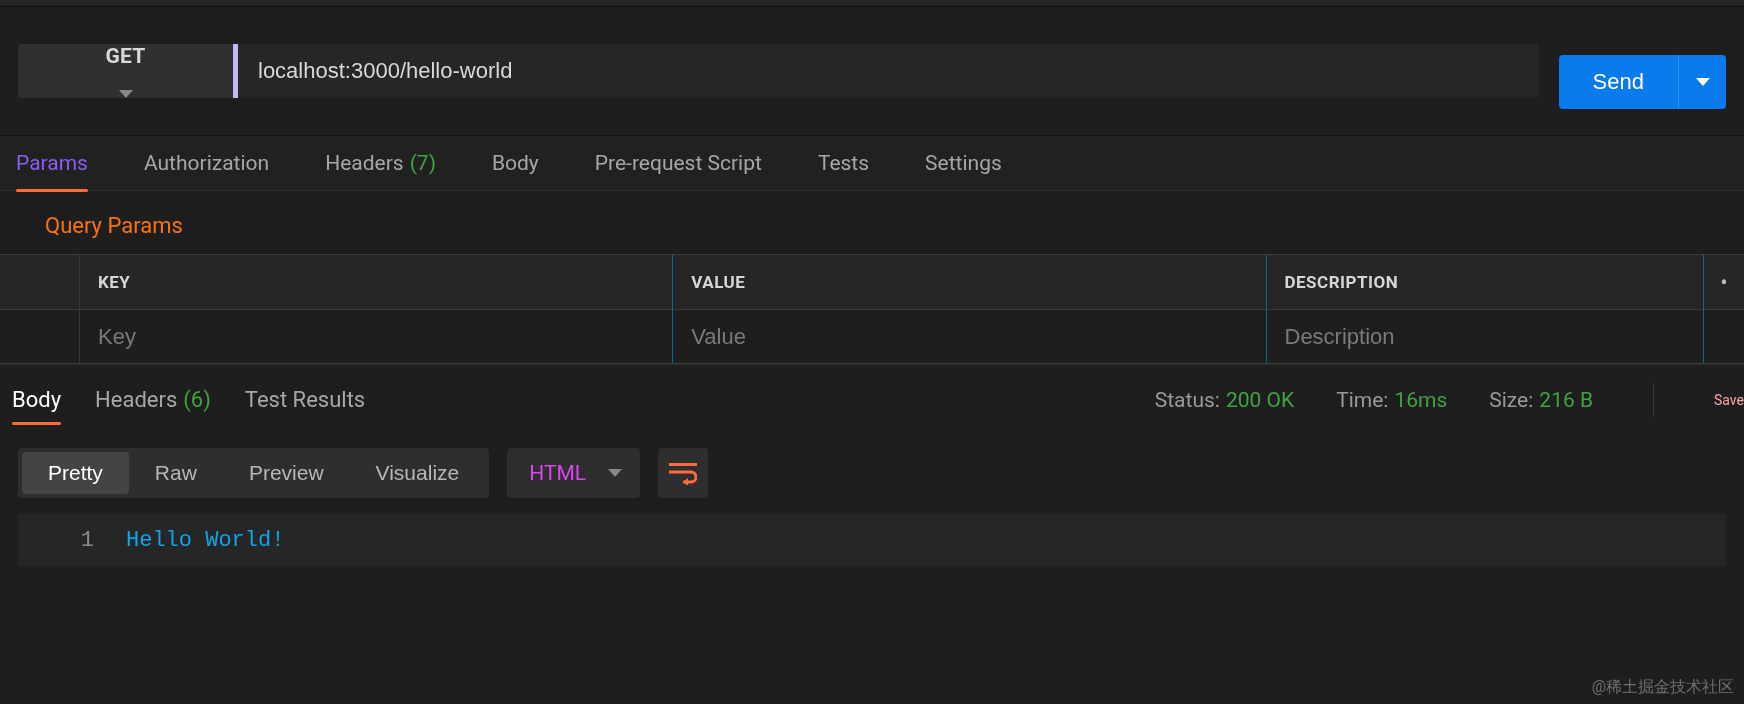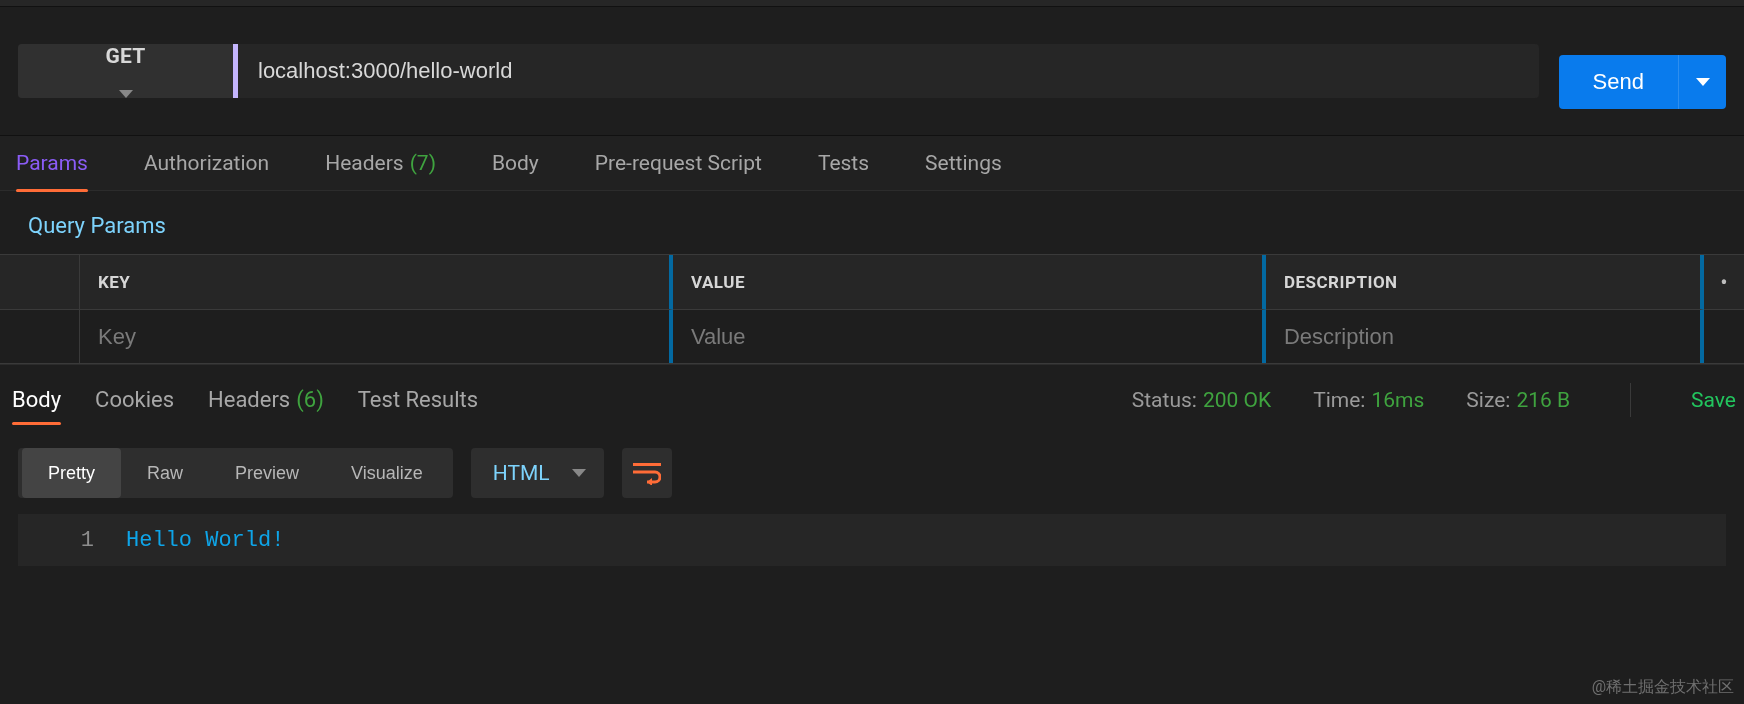--- a/index.html
+++ b/index.html
@@ -19,26 +19,26 @@
   .send-btn { background: #097BED; color: #fff; font-size: 22px; font-weight: 400; border: none; padding: 0 34px; border-radius: 4px 0 0 4px; cursor: pointer; }
   .send-caret { background: #097BED; border: none; border-left: 1px solid rgba(255,255,255,0.15); width: 48px; border-radius: 0 4px 4px 0; display: flex; align-items: center; justify-content: center; cursor: pointer; }
   .send-caret .tri-down { border-top-color: #fff; }
 
   .req-tabs { display: flex; align-items: center; gap: 56px; padding: 0 16px; height: 56px; border-top: 1px solid #111; border-bottom: 1px solid #2c2c2c; background: #212121; }
   .req-tab { font-size: 21px; color: #a7a7a7; cursor: pointer; position: relative; height: 56px; display: flex; align-items: center; }
   .req-tab.active { color: #8b5cf6; }
   .req-tab.active::after { content:""; position:absolute; left:0; right:0; bottom:-1px; height:3px; background:#ff6c37; border-radius:2px; }
   .req-tab .count { color: #3fa33f; margin-left: 6px; }
 
-  .section-title { padding: 22px 32px 16px 28px; font-size: 22px; color: #7dd3fc; background: #1e1e1e; }
+  .section-title { padding: 22px 32px 16px 28px; font-size: 22px; color: #f97316; background: #1e1e1e; margin-left: 17px; }
 
   .table { border-top: 1px solid #3a3a3a; border-bottom: 1px solid #3a3a3a; }
   .trow { display: flex; align-items: stretch; height: 54px; }
   .thead { background: #262626; }
-  .tcell { border-right: 4px solid #0369a1; display: flex; align-items: center; padding: 0 18px; }
+  .tcell { border-right: 1px solid #0369a1; display: flex; align-items: center; padding: 0 18px; }
   .tcell.handle { width: 80px; border-right: 1px solid #3a3a3a; }
   .tcell.key { flex: 1.0; }
   .tcell.val { flex: 1.0; }
   .tcell.desc { flex: 0.72; }
   .tcell.actions { width: 40px; border-right: none; justify-content: center; }
   .thead .tlabel { font-size: 17px; font-weight: 700; letter-spacing: 0.5px; color: #d6d6d6; text-transform: uppercase; }
   .tinput { background: transparent; border: none; outline: none; font-size: 22px; color: #bdbdbd; width: 100%; }
   .tinput::placeholder { color: #7a7a7a; }
   .trow.body .tcell { border-top: 1px solid #3a3a3a; }
   .dots { color: #bdbdbd; font-size: 22px; }
@@ -46,28 +46,28 @@
   .resp-tabs-row { display: flex; align-items: center; justify-content: space-between; padding: 0 0 0 0; height: 70px; background: #1e1e1e; border-top: 1px solid #2c2c2c; }
   .resp-tabs { display: flex; align-items: center; gap: 34px; padding-left: 12px; }
   .resp-tab { font-size: 22px; color: #a7a7a7; cursor: pointer; position: relative; height: 70px; display: flex; align-items: center; }
   .resp-tab.active { color: #fff; }
   .resp-tab.active::after { content:""; position:absolute; left:0; right:0; bottom:10px; height:3px; background:#ff6c37; border-radius:2px; }
   .resp-tab .count { color: #3fa33f; margin-left: 6px; }
   .resp-meta { display: flex; align-items: center; gap: 42px; padding-right: 0; font-size: 21px; }
   .meta-label { color: #9a9a9a; }
   .meta-value { color: #3fa33f; margin-left: 6px; }
   .divider-v { width: 1px; height: 34px; background: #3a3a3a; margin: 0 18px; }
-  .save-link { color: #22c55e; font-size: 21px; cursor: pointer; padding-right: 8px; }
+  .save-link { color: #fca5a5; font-size: 14px; cursor: pointer; padding-right: 0; }
 
   .view-row { display: flex; align-items: center; gap: 18px; padding: 14px 18px 14px 18px; background: #1e1e1e; }
   .view-group { display: inline-flex; background: #2e2e2e; border-radius: 4px; height: 50px; align-items: center; padding: 0 4px; }
-  .view-btn { background: transparent; border: none; color: #b7b7b7; font-size: 18px; padding: 0 26px; height: 50px; border-radius: 4px; cursor: pointer; }
+  .view-btn { background: transparent; border: none; color: #b7b7b7; font-size: 21px; padding: 0 26px; height: 42px; border-radius: 4px; cursor: pointer; }
   .view-btn.active { background: #444; color: #fff; }
   .lang-select { display: inline-flex; align-items: center; gap: 22px; background: #2e2e2e; border-radius: 4px; height: 50px; padding: 0 18px 0 22px; cursor: pointer; }
-  .lang-label { font-size: 21px; color: #7dd3fc; }
+  .lang-label { font-size: 21px; color: #d946ef; }
   .wrap-btn { width: 50px; height: 50px; background: #2e2e2e; border: none; border-radius: 4px; display: flex; align-items: center; justify-content: center; cursor: pointer; }
   .wrap-icon { display: block; }
 
   .code-area { background: #262626; margin: 2px 18px 0 18px; display: flex; font-family: "Menlo","Consolas","Courier New",monospace; font-size: 22px; height: 52px; align-items: center; }
   .gutter { width: 108px; text-align: right; color: #8d8d8d; padding-right: 32px; }
   .code-text { color: #0ea5e9; }
 
   .watermark { position: absolute; right: 10px; bottom: 6px; color: #6f6f6f; font-size: 16px; }
 </style>
 </head>
@@ -147,23 +147,20 @@
         <input class="tinput" placeholder="Description" style="">
       </div>
       <div class="tcell actions"></div>
     </div>
   </div>
 
   <div class="resp-tabs-row">
     <div class="resp-tabs">
       <div class="resp-tab active">
           <span>Body</span>
-        </div>
-      <div class="resp-tab">
-          <span>Cookies</span>
         </div>
       <div class="resp-tab">
           <span>Headers</span>
           <span class="count">(6)</span>
         </div>
       <div class="resp-tab">
           <span>Test Results</span>
         </div>
     </div>
     <div class="resp-meta">

